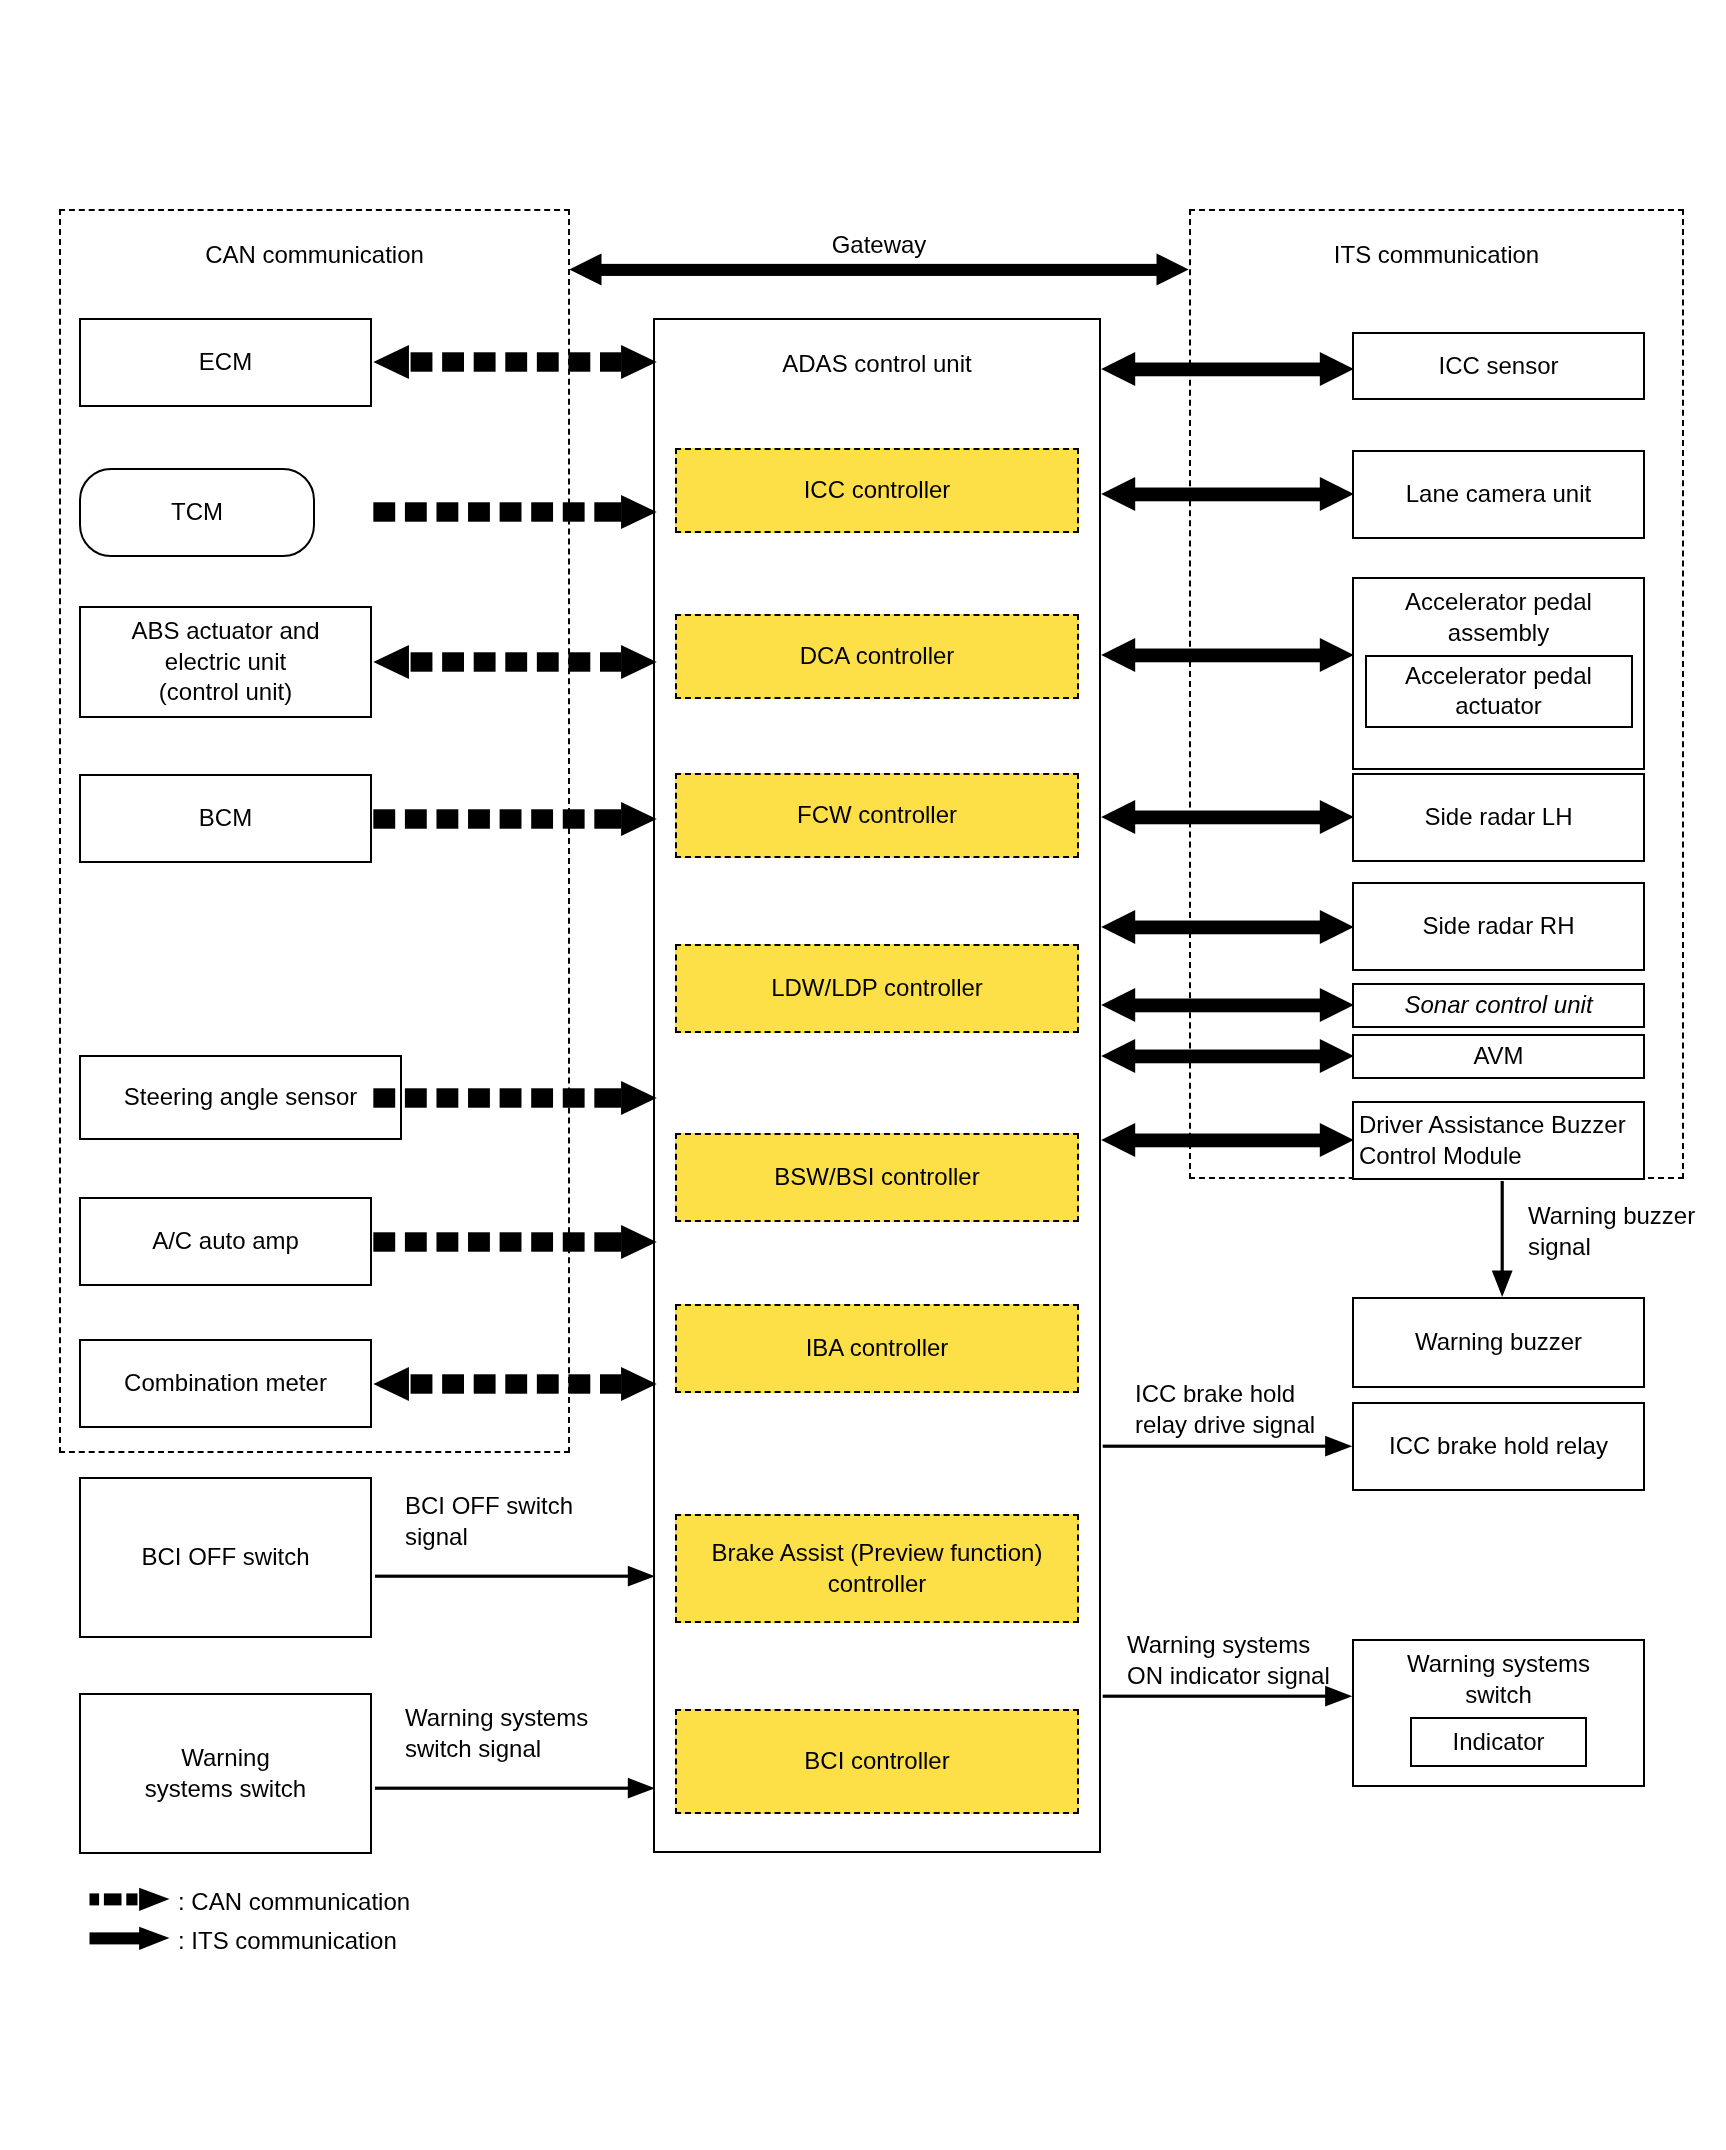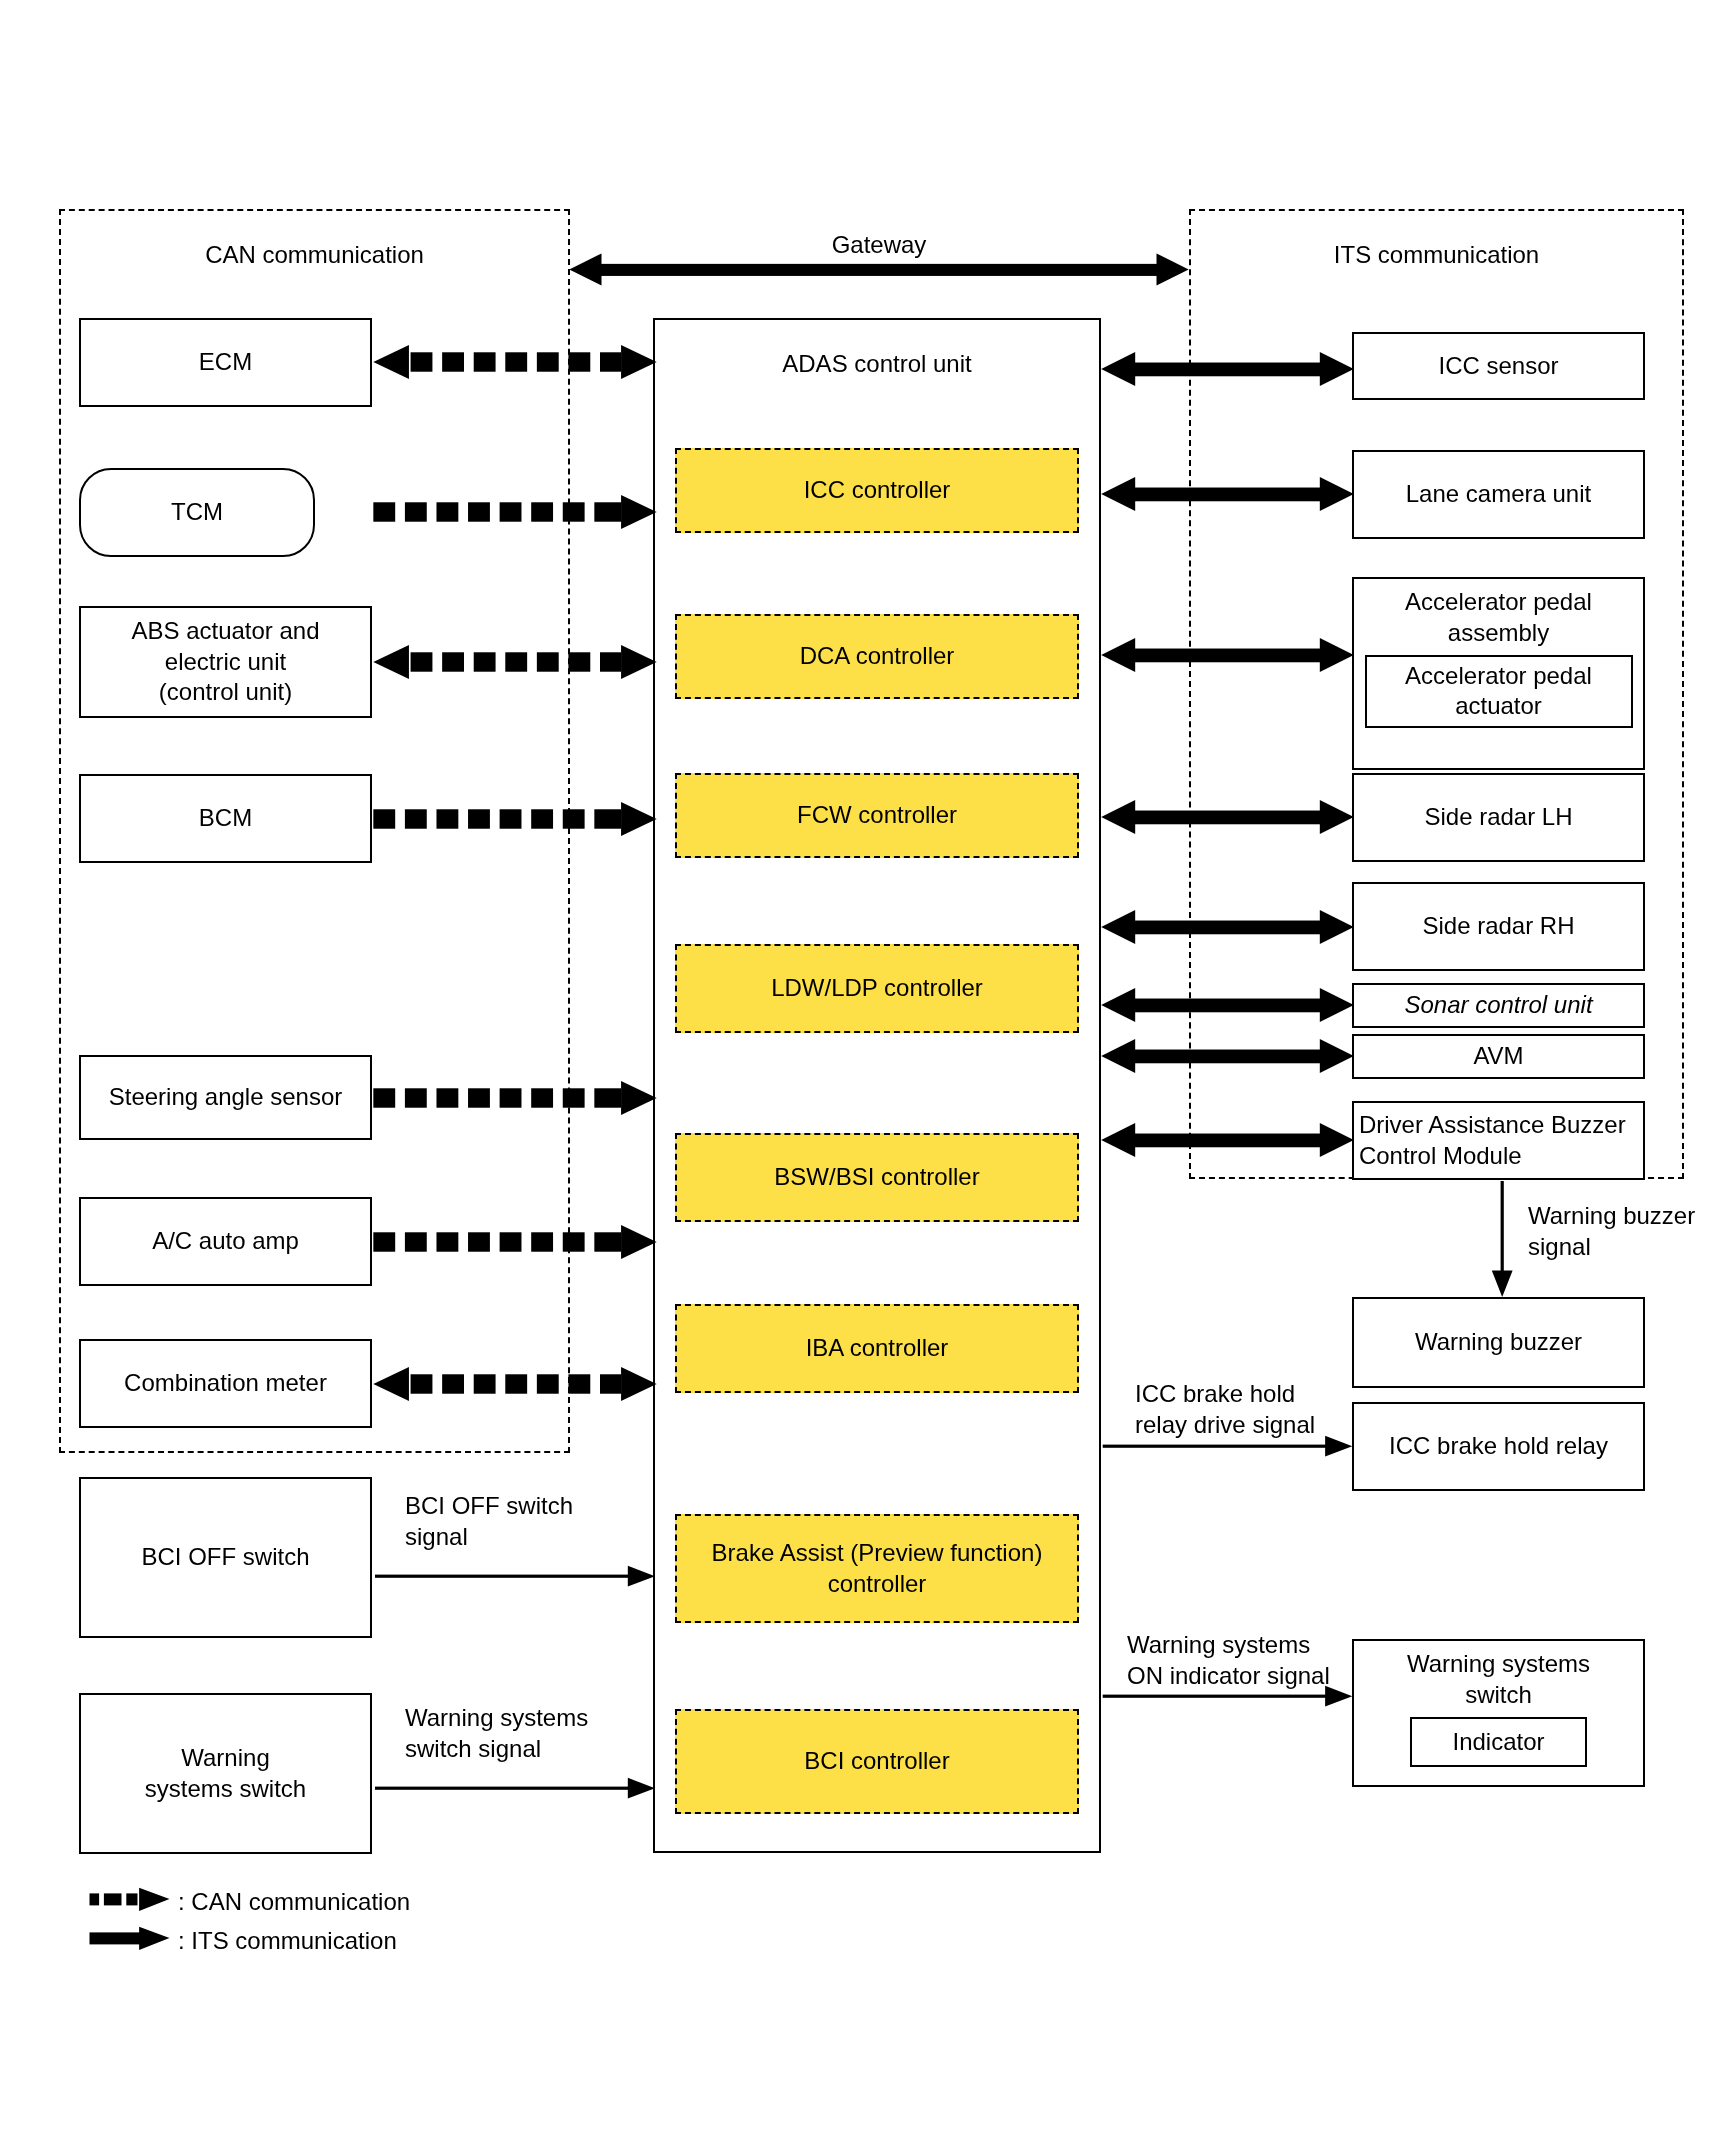--- a/index.html
+++ b/index.html
@@ -61,21 +61,21 @@
   <div class="dbox" style="left:675px; top:1709px; width:404px; height:105px;">BCI controller</div>
 
   <div class="box" style="left:79px; top:318px; width:293px; height:89px;">ECM</div>
   <div class="box" style="left:79px; top:468px; width:236px; height:89px;border-radius:32px;">TCM</div>
   <div class="box" style="left:79px; top:606px; width:293px; height:112px;">
     <span style="white-space:pre-line;">ABS actuator and
 electric unit
 (control unit)</span>
   </div>
   <div class="box" style="left:79px; top:774px; width:293px; height:89px;">BCM</div>
-  <div class="box" style="left:79px; top:1055px; width:293px; height:85px;">Steering angle sensor</div>
+  <div class="box" style="left:79px; top:1055px; width:323px; height:85px;">Steering angle sensor</div>
   <div class="box" style="left:79px; top:1197px; width:293px; height:89px;">A/C auto amp</div>
   <div class="box" style="left:79px; top:1339px; width:293px; height:89px;">Combination meter</div>
 
   <div class="arrowwrap" style="left:373px; top:345px;">
     <svg width="284" height="34" viewBox="0 0 350 42">
       <polygon points="0,21 44,0 44,42" fill="#000"></polygon>
       <polygon points="350,21 306,0 306,42" fill="#000"></polygon>
       <g fill="#000">
           <rect x="46" y="9" width="27" height="24"></rect>
           <rect x="85" y="9" width="27" height="24"></rect>

